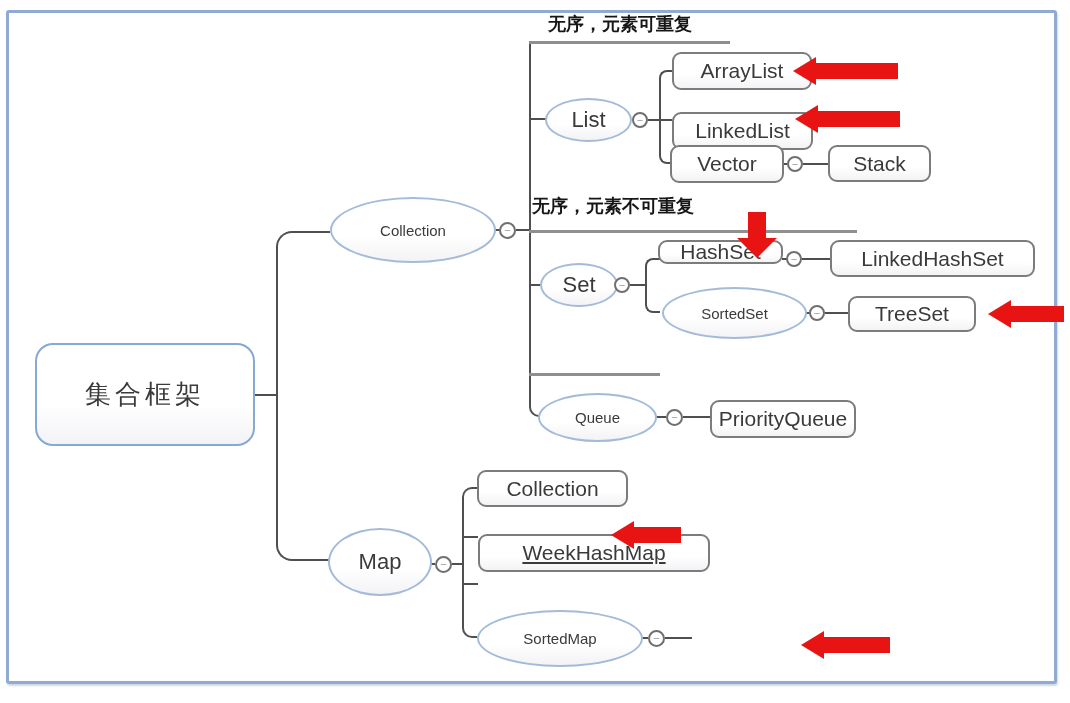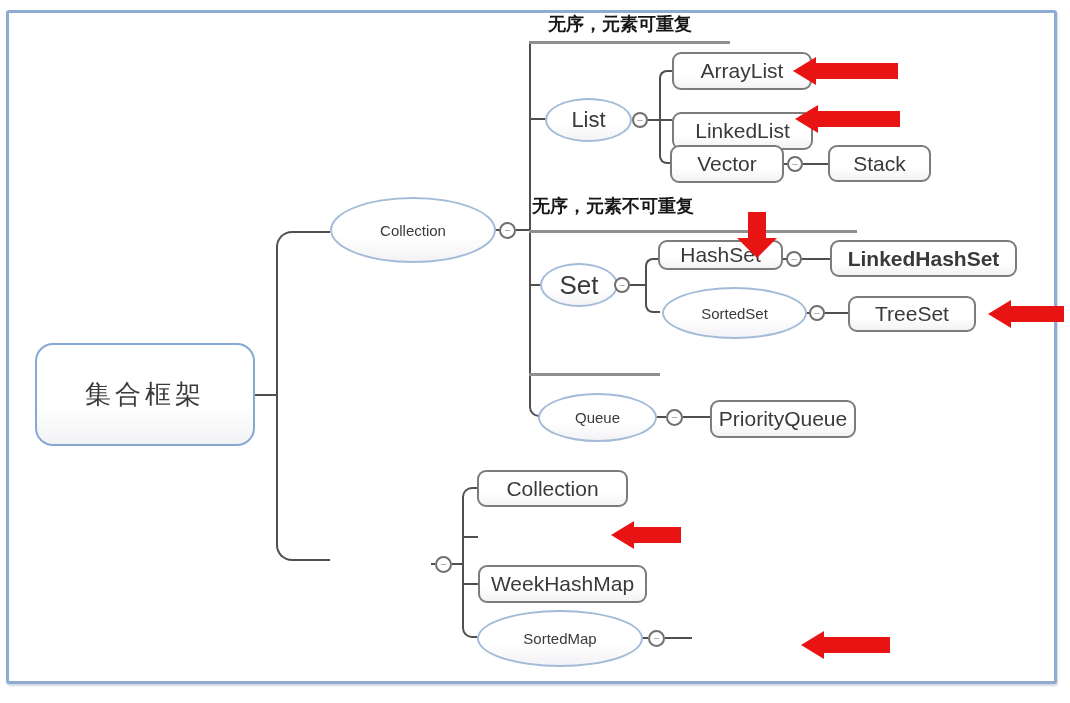--- a/index.html
+++ b/index.html
@@ -87,38 +87,38 @@
   <div class="toggle" style="left:787px;top:156px;width:16px;height:16px;">
     <span>−</span>
     </div>
   <div class="hline" style="left:803px;top:163px;width:25px;"></div>
   <div class="node rect" style="left:828px;top:145px;width:103px;height:37px;">Stack</div>
 
   <div class="note" style="left:532px;top:194px;">无序，元素不可重复</div>
   <div class="underline" style="left:529px;top:230px;width:328px;"></div>
 
   <div class="hline" style="left:529px;top:284px;width:13px;"></div>
-  <div class="node ellipse" style="left:540px;top:263px;width:78px;height:44px;font-size:26px;">Set</div>
+  <div class="node ellipse" style="left:540px;top:263px;width:78px;height:44px;font-size:22px;">Set</div>
   <div class="toggle" style="left:614px;top:277px;width:16px;height:16px;">
     <span>−</span>
     </div>
   <div class="hline" style="left:630px;top:284px;width:16px;"></div>
   <div class="bracket" style="left:645px;top:258px;width:15px;height:55px;border-radius:8px 0 0 8px;"></div>
 
-  <div class="node rect" style="left:658px;top:240px;width:125px;height:30px;">HashSet</div>
+  <div class="node rect" style="left:658px;top:240px;width:125px;height:24px;">HashSet</div>
   <div class="arrow-down" style="left:737px;top:212px;">
     <div class="as"></div>
     <div class="ah"></div>
     </div>
   <div class="hline" style="left:782px;top:258px;width:5px;"></div>
   <div class="toggle" style="left:786px;top:251px;width:16px;height:16px;">
     <span>−</span>
     </div>
   <div class="hline" style="left:802px;top:258px;width:28px;"></div>
-  <div class="node rect" style="left:830px;top:240px;width:187px;height:37px;font-weight:bold;">LinkedHashSet</div>
+  <div class="node rect" style="left:830px;top:240px;width:205px;height:37px;">LinkedHashSet</div>
 
   <div class="node ellipse" style="left:662px;top:287px;width:145px;height:52px;">SortedSet</div>
   <div class="hline" style="left:806px;top:312px;width:4px;"></div>
   <div class="toggle" style="left:809px;top:305px;width:16px;height:16px;">
     <span>−</span>
     </div>
   <div class="hline" style="left:825px;top:312px;width:23px;"></div>
   <div class="node rect" style="left:848px;top:296px;width:128px;height:36px;">TreeSet</div>
   <div class="arrow-left" style="left:988px;top:300px;width:76px;">
     <div class="as"></div>
@@ -127,37 +127,38 @@
 
   <div class="underline" style="left:529px;top:373px;width:131px;"></div>
   <div class="node ellipse" style="left:538px;top:393px;width:119px;height:49px;">Queue</div>
   <div class="hline" style="left:656px;top:416px;width:10px;"></div>
   <div class="toggle" style="left:666px;top:409px;">
     <span>−</span>
     </div>
   <div class="hline" style="left:683px;top:416px;width:27px;"></div>
   <div class="node rect" style="left:710px;top:400px;width:146px;height:38px;">PriorityQueue</div>
 
+  <div class="node ellipse" style="left:328px;top:528px;width:104px;height:68px;font-size:22px;">Map</div>
   <div class="hline" style="left:431px;top:563px;width:4px;"></div>
   <div class="toggle" style="left:435px;top:556px;">
     <span>−</span>
     </div>
   <div class="hline" style="left:452px;top:563px;width:10px;"></div>
   <div class="bracket" style="left:462px;top:487px;width:15px;height:151px;border-radius:10px 0 0 10px;"></div>
   <div class="hline" style="left:462px;top:536px;width:16px;"></div>
   <div class="hline" style="left:462px;top:583px;width:16px;"></div>
 
   <div class="node rect" style="left:477px;top:470px;width:151px;height:37px;">Collection</div>
 
   <div class="arrow-left" style="left:611px;top:521px;width:70px;">
     <div class="as"></div>
     <div class="ah"></div>
     </div>
 
-  <div class="node rect" style="left:478px;top:565px;width:169px;height:38px;">WeekHashMap</div>
+  <div class="node rect" style="left:478px;top:534px;width:232px;height:38px;text-decoration:underline;">WeekHashMap</div>
 
   <div class="node ellipse" style="left:477px;top:610px;width:166px;height:57px;">SortedMap</div>
   <div class="hline" style="left:642px;top:637px;width:6px;"></div>
   <div class="toggle" style="left:648px;top:630px;">
     <span>−</span>
     </div>
   <div class="hline" style="left:665px;top:637px;width:27px;"></div>
   <div class="arrow-left" style="left:801px;top:631px;width:89px;">
     <div class="as"></div>
     <div class="ah"></div>

